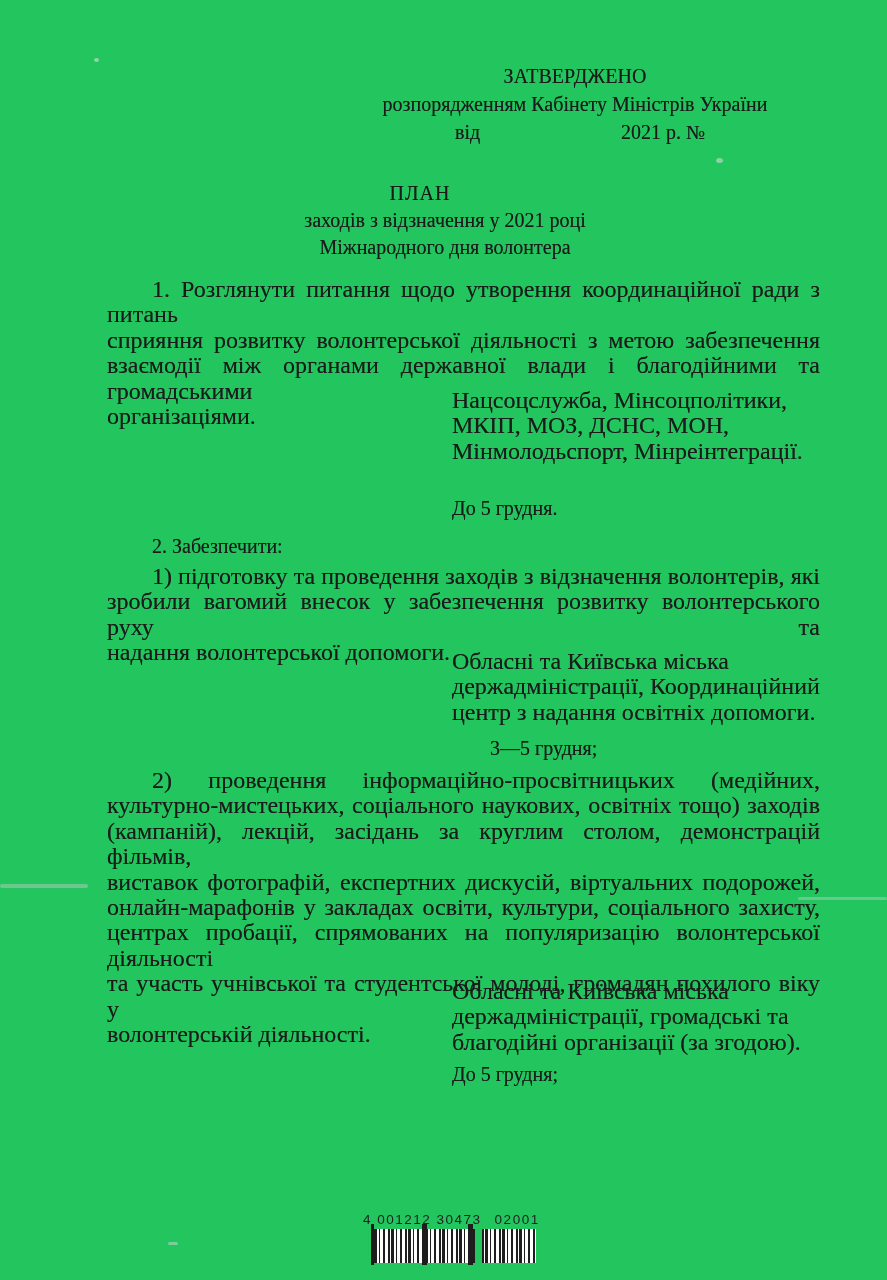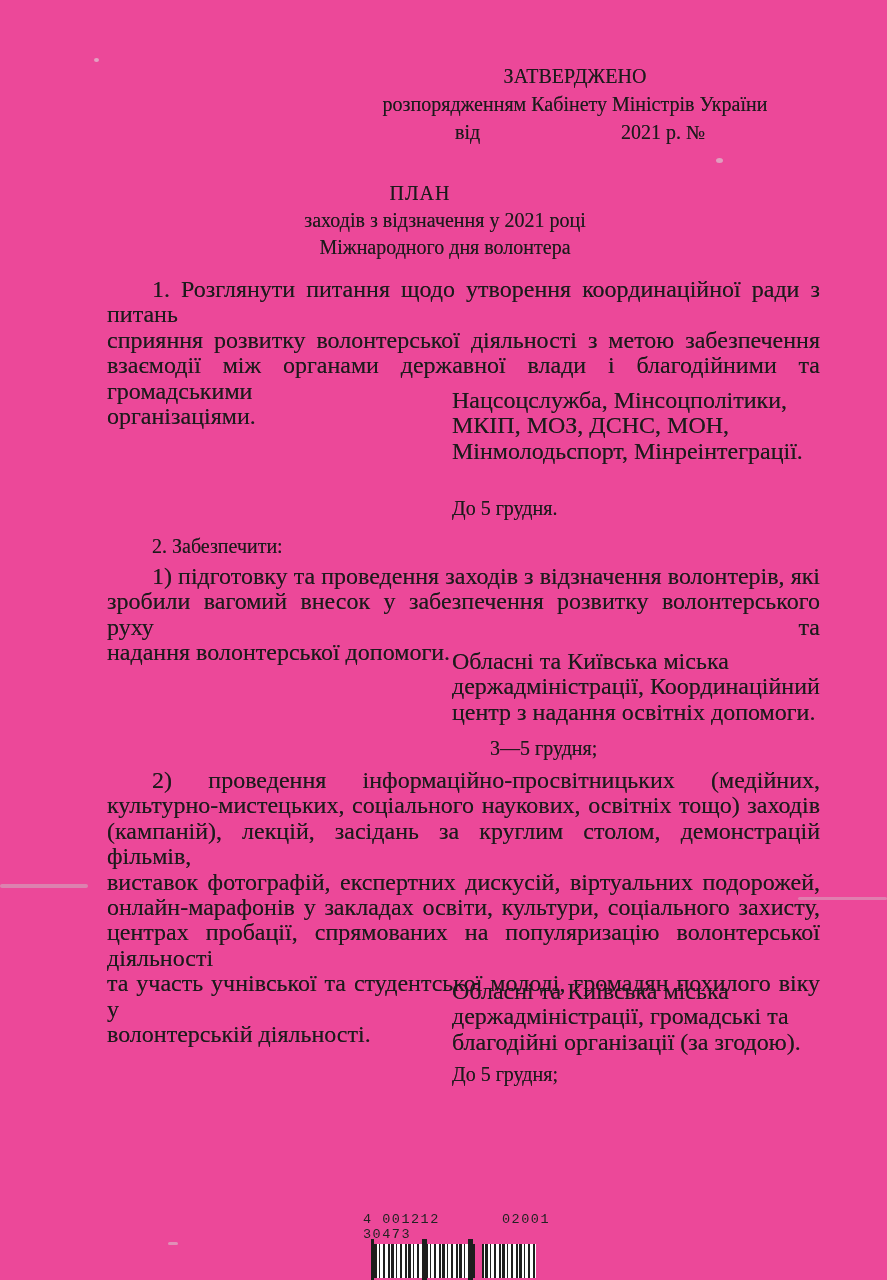--- a/index.html
+++ b/index.html
@@ -1,33 +1,33 @@
 <!DOCTYPE html>
 <html><head>
 <meta charset="utf-8">
 <style>
   html,body { margin:0; padding:0; background:#ffffff; }
   .page {
-    position:relative; width:887px; height:1280px; background:#ec4899;
+    position:relative; width:887px; height:1280px; background:#22c55e;
     font-family:"Liberation Serif", serif; color:#1b1b1b; overflow:hidden;
     text-shadow:0 0 .45px rgba(20,20,20,.55);
   }
   .abs { position:absolute; }
   .ln { font-size:24px; line-height:25.4px; white-space:normal; }
   .just { text-align:justify; text-align-last:justify; }
   .ind { text-indent:45px; }
   .approval { text-align:center; font-size:20px; line-height:28px; }
   .approval-l3 { display:flex; justify-content:space-between; padding:0 90px 0 100px;gap:20px; }
   .title-block { text-align:center; font-size:20px; line-height:27px; }
   .plan-head { letter-spacing:1px; transform:translateX(-25px); }
   .resp .ln { white-space:nowrap; text-align:left; }
   .deadline { font-size:20px; line-height:25.4px; white-space:nowrap; }
   .sec-head { font-size:20px; line-height:25.4px; }
   .barcode-digits { display:flex; gap:13px; margin-left:3px;
-    font-family:Liberation Mono, monospace; font-size:13.5px; letter-spacing:1.5px;
+    font-family:Liberation Sans, sans-serif; font-size:13.5px; letter-spacing:1.5px;
     color:#222; text-shadow:none; }
   .barcode-bars { position:relative; display:flex; gap:7px; margin-left:11px; margin-top:2px; }
   .bar-group { height:34px; background:repeating-linear-gradient(90deg,
       #1d1d1d 0 2px, #fdfdfd 2px 3px, #1d1d1d 3px 6px, #fdfdfd 6px 8px,
       #1d1d1d 8px 9px, #fdfdfd 9px 12px, #1d1d1d 12px 14px, #fdfdfd 14px 17px); }
   .bar-g1 { width:104px; }
   .bar-g2 { width:54px; }
   .guard { position:absolute; top:-5px; height:41px; background:#1d1d1d; }
   .artifact { position:absolute; pointer-events:none; }
 </style>

